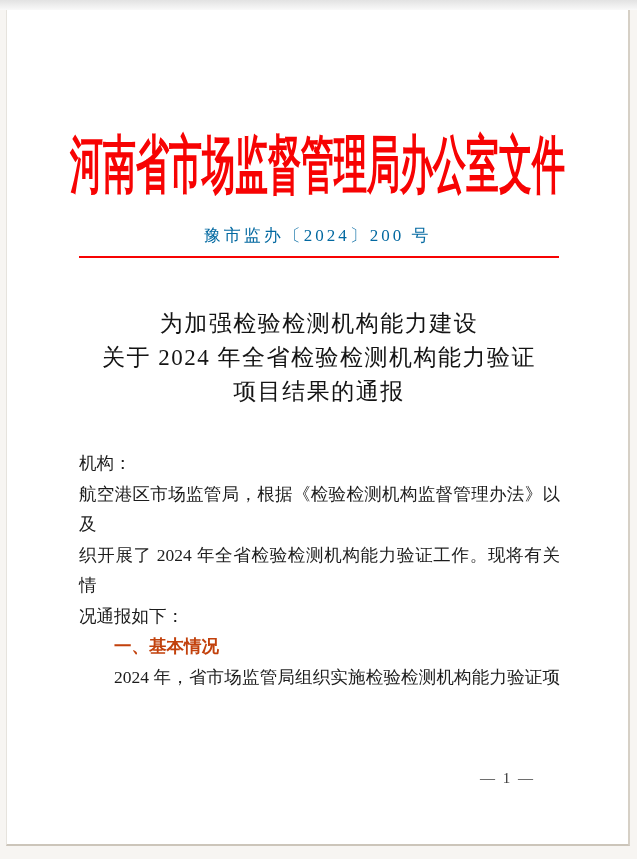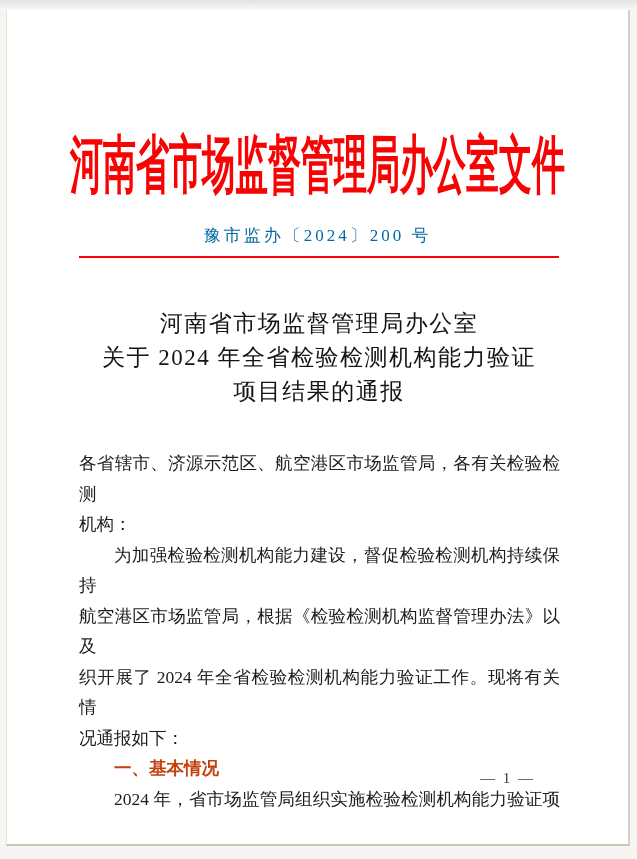--- a/index.html
+++ b/index.html
@@ -71,29 +71,27 @@
 
   <div class="page">
 
     <div class="red-header">河南省市场监督管理局办公室文件</div>
 
     <div class="doc-number">豫市监办〔2024〕200 号</div>
 
     <div class="red-line"></div>
 
     <div class="doc-title">
-      <div class="line">河南省市场监督管理局办公室</div>
+      <div class="line">为加强检验检测机构能力建设</div>
       <div class="line">关于 2024 年全省检验检测机构能力验证</div>
       <div class="line">项目结果的通报</div>
     </div>
 
     <div class="body-text">
-      <div class="line jl">各省辖市、济源示范区、航空港区市场监管局，各有关检验检测</div>
       <div class="line">机构：</div>
-      <div class="line jl indent">为加强检验检测机构能力建设，督促检验检测机构持续保持</div>
       <div class="line jl">航空港区市场监管局，根据《检验检测机构监督管理办法》以及</div>
       <div class="line jl">织开展了 2024 年全省检验检测机构能力验证工作。现将有关情</div>
       <div class="line">况通报如下：</div>
       <div class="line heading indent">一、基本情况</div>
       <div class="line jl indent">2024 年，省市场监管局组织实施检验检测机构能力验证项</div>
 
     </div>
 
     <div class="page-number">— 1 —</div>
 

